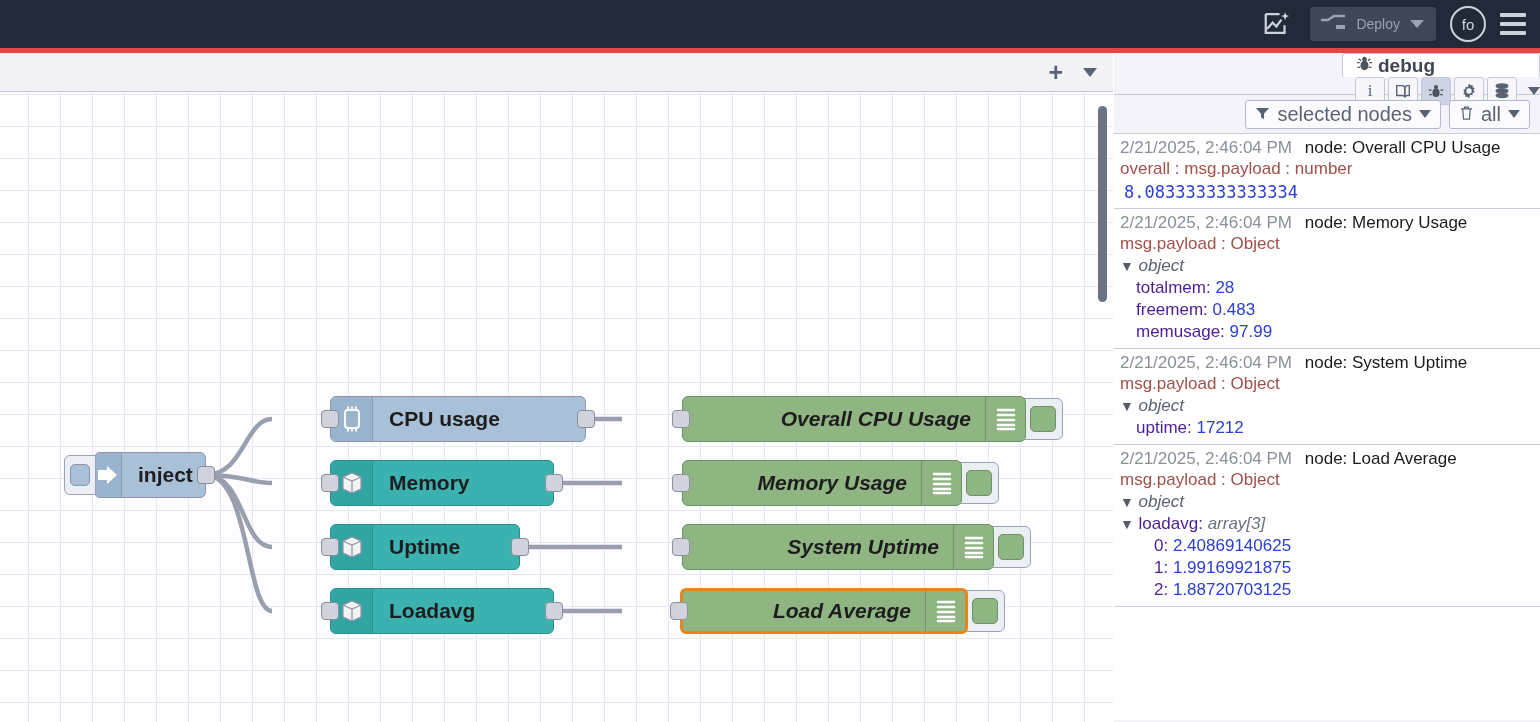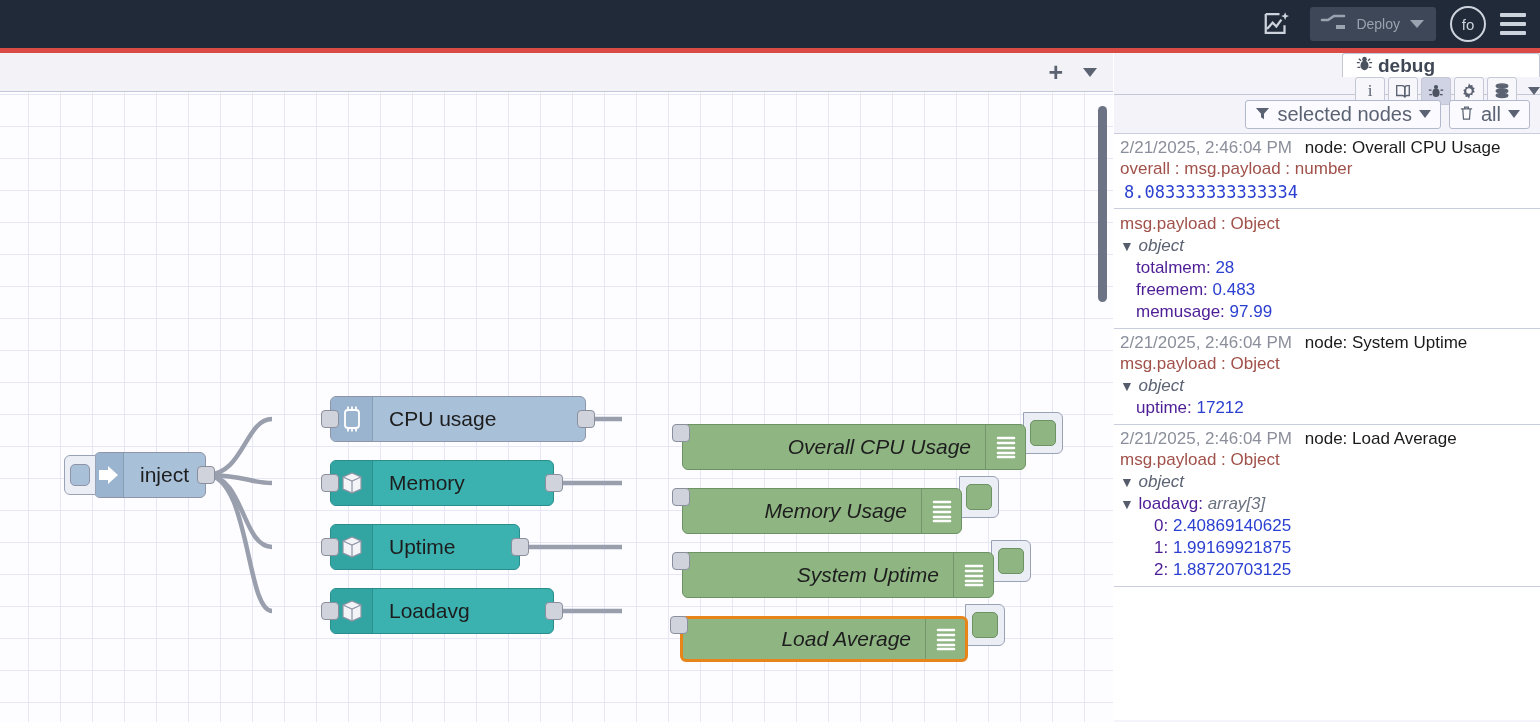--- a/index.html
+++ b/index.html
@@ -74,21 +74,21 @@
   }
   .canvas-scrollbar {
     position: absolute; right: 6px; top: 14px; width: 9px; height: 196px;
     background: #6b7384; border-radius: 5px; cursor: pointer;
   }
 
   
   .node { position: absolute; display: flex; align-items: stretch; }
   .node-body {
     display: flex; align-items: center; border: 1px solid #8e95a8;
-    border-radius: 6px; position: relative; height: 46px;
+    border-radius: 6px; position: relative; height: 46px; font-weight: bold;
   }
   .node-icon-cell {
     width: 42px; display: flex; align-items: center; justify-content: center;
     border-right: 1px solid rgba(0,0,0,0.12);
     border-radius: 5px 0 0 5px; height: 100%;
   }
   .node-label { padding: 0 16px; font-size: 21px; color: #1d1d1d; white-space: nowrap; }
 
   .node.inject .node-body { background: #a8c0d8; width: 112px; }
   .node.inject .node-icon-cell { background: #9ab4cf; }
@@ -104,21 +104,20 @@
   }
 
   .node.sys-blue .node-body { background: #a8c0d8; }
   .node.sys-blue .node-icon-cell { background: #9ab4cf; }
   .node.sys-teal .node-body { background: #3bb2b0; border-color: #2a8d8c; }
   .node.sys-teal .node-icon-cell { background: #32a5a3; }
 
   .node.dbg .node-body {
     background: #8fb583; border-color: #6d9263; border-radius: 6px;
     justify-content: flex-end;
-    margin-top: 28px;
   }
   .node.dbg .dbg-label {
     font-style: italic; font-size: 21px; color: #1d1d1d; padding: 0 14px;
     white-space: nowrap; flex: 1; text-align: right;
   }
   .node.dbg.selected .node-body { border: 3px solid #e8851a; }
   .dbg-lines-cell {
     width: 40px; display: flex; align-items: center; justify-content: center;
     border-left: 1px solid rgba(0,0,0,0.18); height: 100%;
   }
@@ -474,20 +473,24 @@
       <div class="dbg-msg">
         <div class="dbg-msg-head">
           <span>2/21/2025, 2:46:04 PM</span>
           <span class="node-name">node: Overall CPU Usage</span>
         </div>
         <div class="dbg-topic">overall : msg.payload : number</div>
         <div class="dbg-value">8.083333333333334</div>
       </div>
 
       <div class="dbg-msg">
+        <div class="dbg-msg-head">
+          <span>2/21/2025, 2:46:04 PM</span>
+          <span class="node-name">node: Memory Usage</span>
+        </div>
         <div class="dbg-topic">msg.payload : Object</div>
         <div class="obj-row">
           <span class="obj-toggle">▼</span>
           <span class="obj-word">object</span>
         </div>
         <div class="obj-row indent1">
           <span class="obj-key">totalmem</span><span class="obj-key">:</span>
           <span class="obj-num">28</span>
         </div>
         <div class="obj-row indent1">

